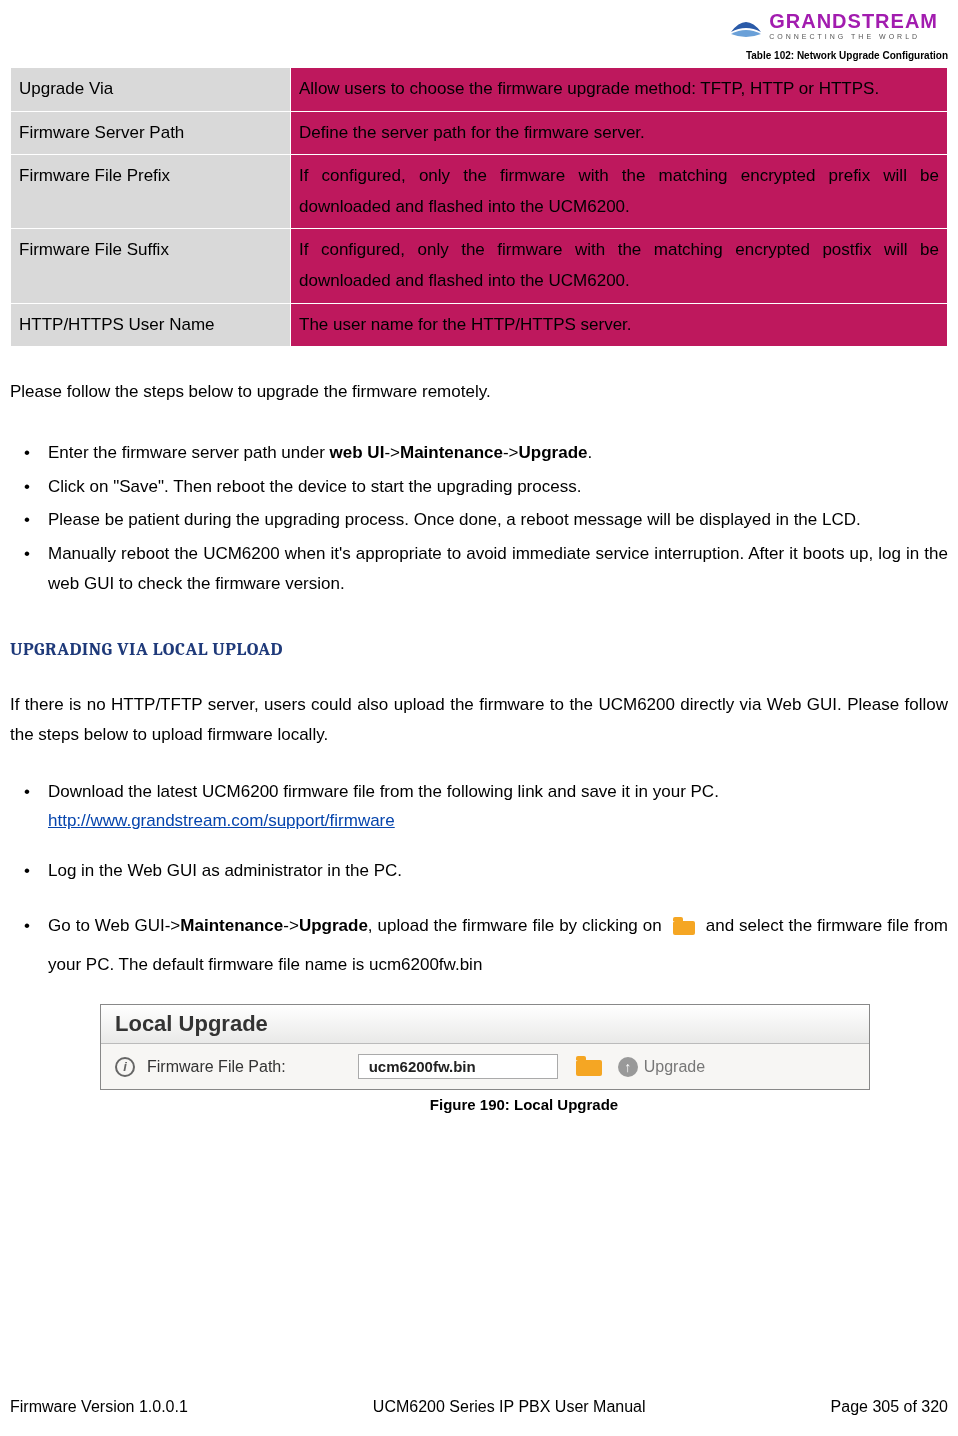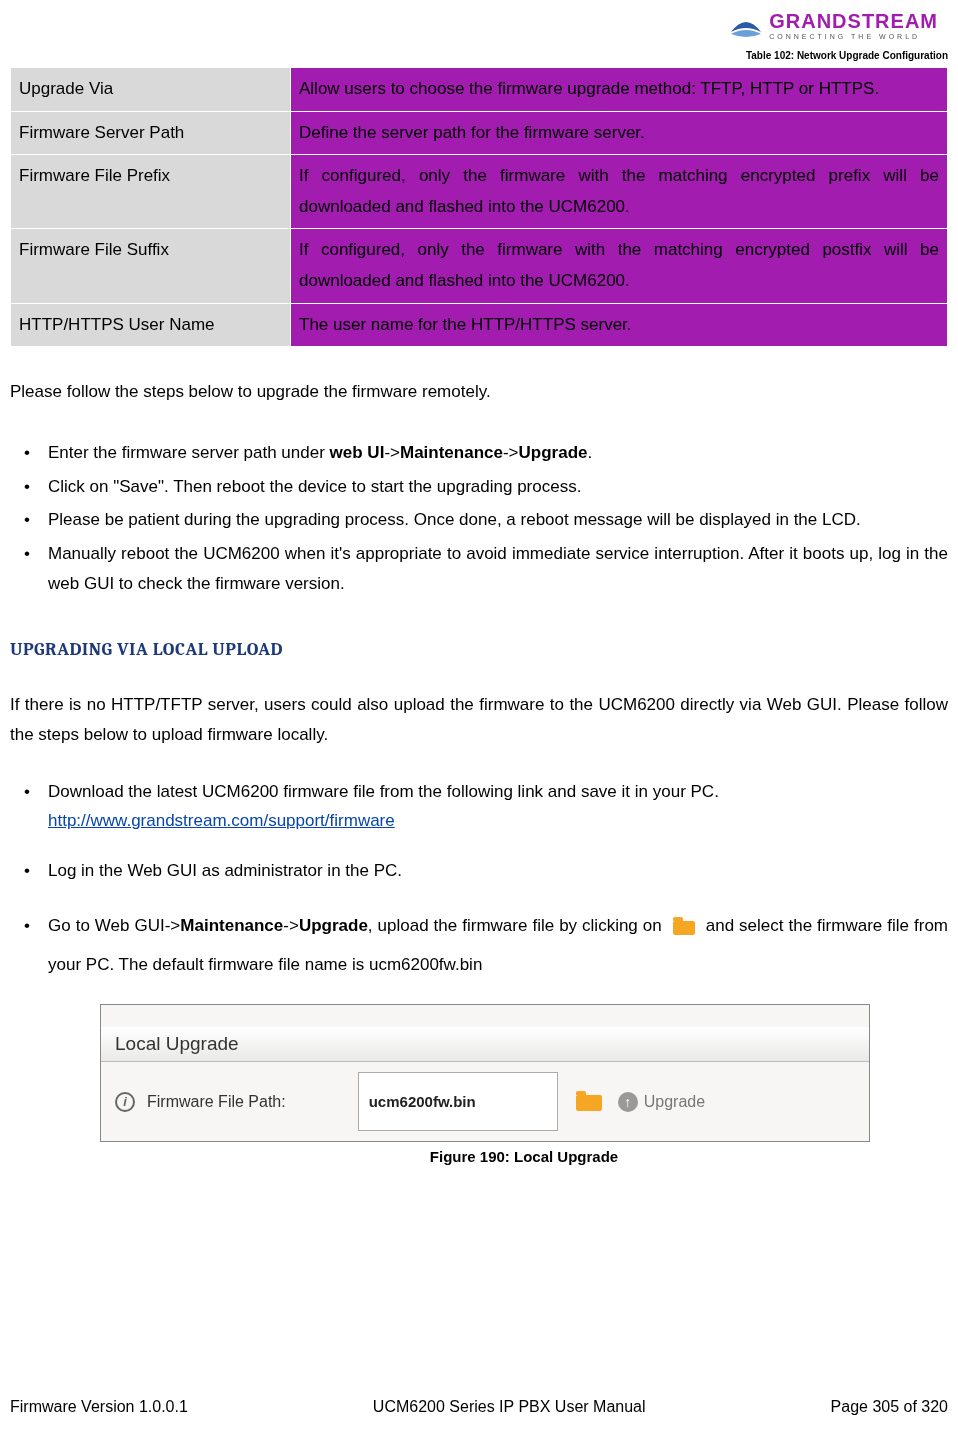--- a/index.html
+++ b/index.html
@@ -54,21 +54,21 @@
     border: 1px solid #fff;
     padding: 6px 8px;
     vertical-align: top;
     line-height: 1.8;
   }
   table.config td.label {
     background: #d9d9d9;
     width: 280px;
   }
   table.config td.desc {
-    background: #a21caf;
+    background: #be185d;
   }
   table.config td.desc.justify {
     text-align: justify;
   }
   .body-text {
     font-size: 17px;
     line-height: 1.8;
     margin-top: 30px;
     text-align: justify;
   }
@@ -137,24 +137,23 @@
   .figure-box {
     width: 770px;
     border: 1px solid #888;
     background: #f7f6f4;
     font-family: Arial, sans-serif;
   }
   .figure-header {
     background: linear-gradient(#fff,#e9e9e8);
     border-bottom: 1px solid #bbb;
     padding: 6px 14px;
-    font-size: 19px;
-    font-weight: normal;
+    font-size: 22px;
+    font-weight: bold;
     color: #333;
-    margin-top: 22px;
   }
   .figure-body {
     display: flex;
     align-items: center;
     padding: 10px 14px;
     gap: 12px;
   }
   .info-icon {
     width: 20px; height: 20px;
     border: 2px solid #666;
@@ -170,21 +169,21 @@
   }
   .fig-label {
     font-size: 16px;
     color: #333;
     flex: 0 0 auto;
     margin-right: 60px;
   }
   .fig-input {
     border: 1px solid #aaa;
     background: #fff;
-    padding: 20px 10px;
+    padding: 3px 10px;
     font-size: 15px;
     width: 200px;
     font-weight: bold;
     color: #222;
   }
   .fig-folder {
     width: 28px; height: 22px;
     position: relative;
     flex-shrink: 0;
     margin-left: 4px;

